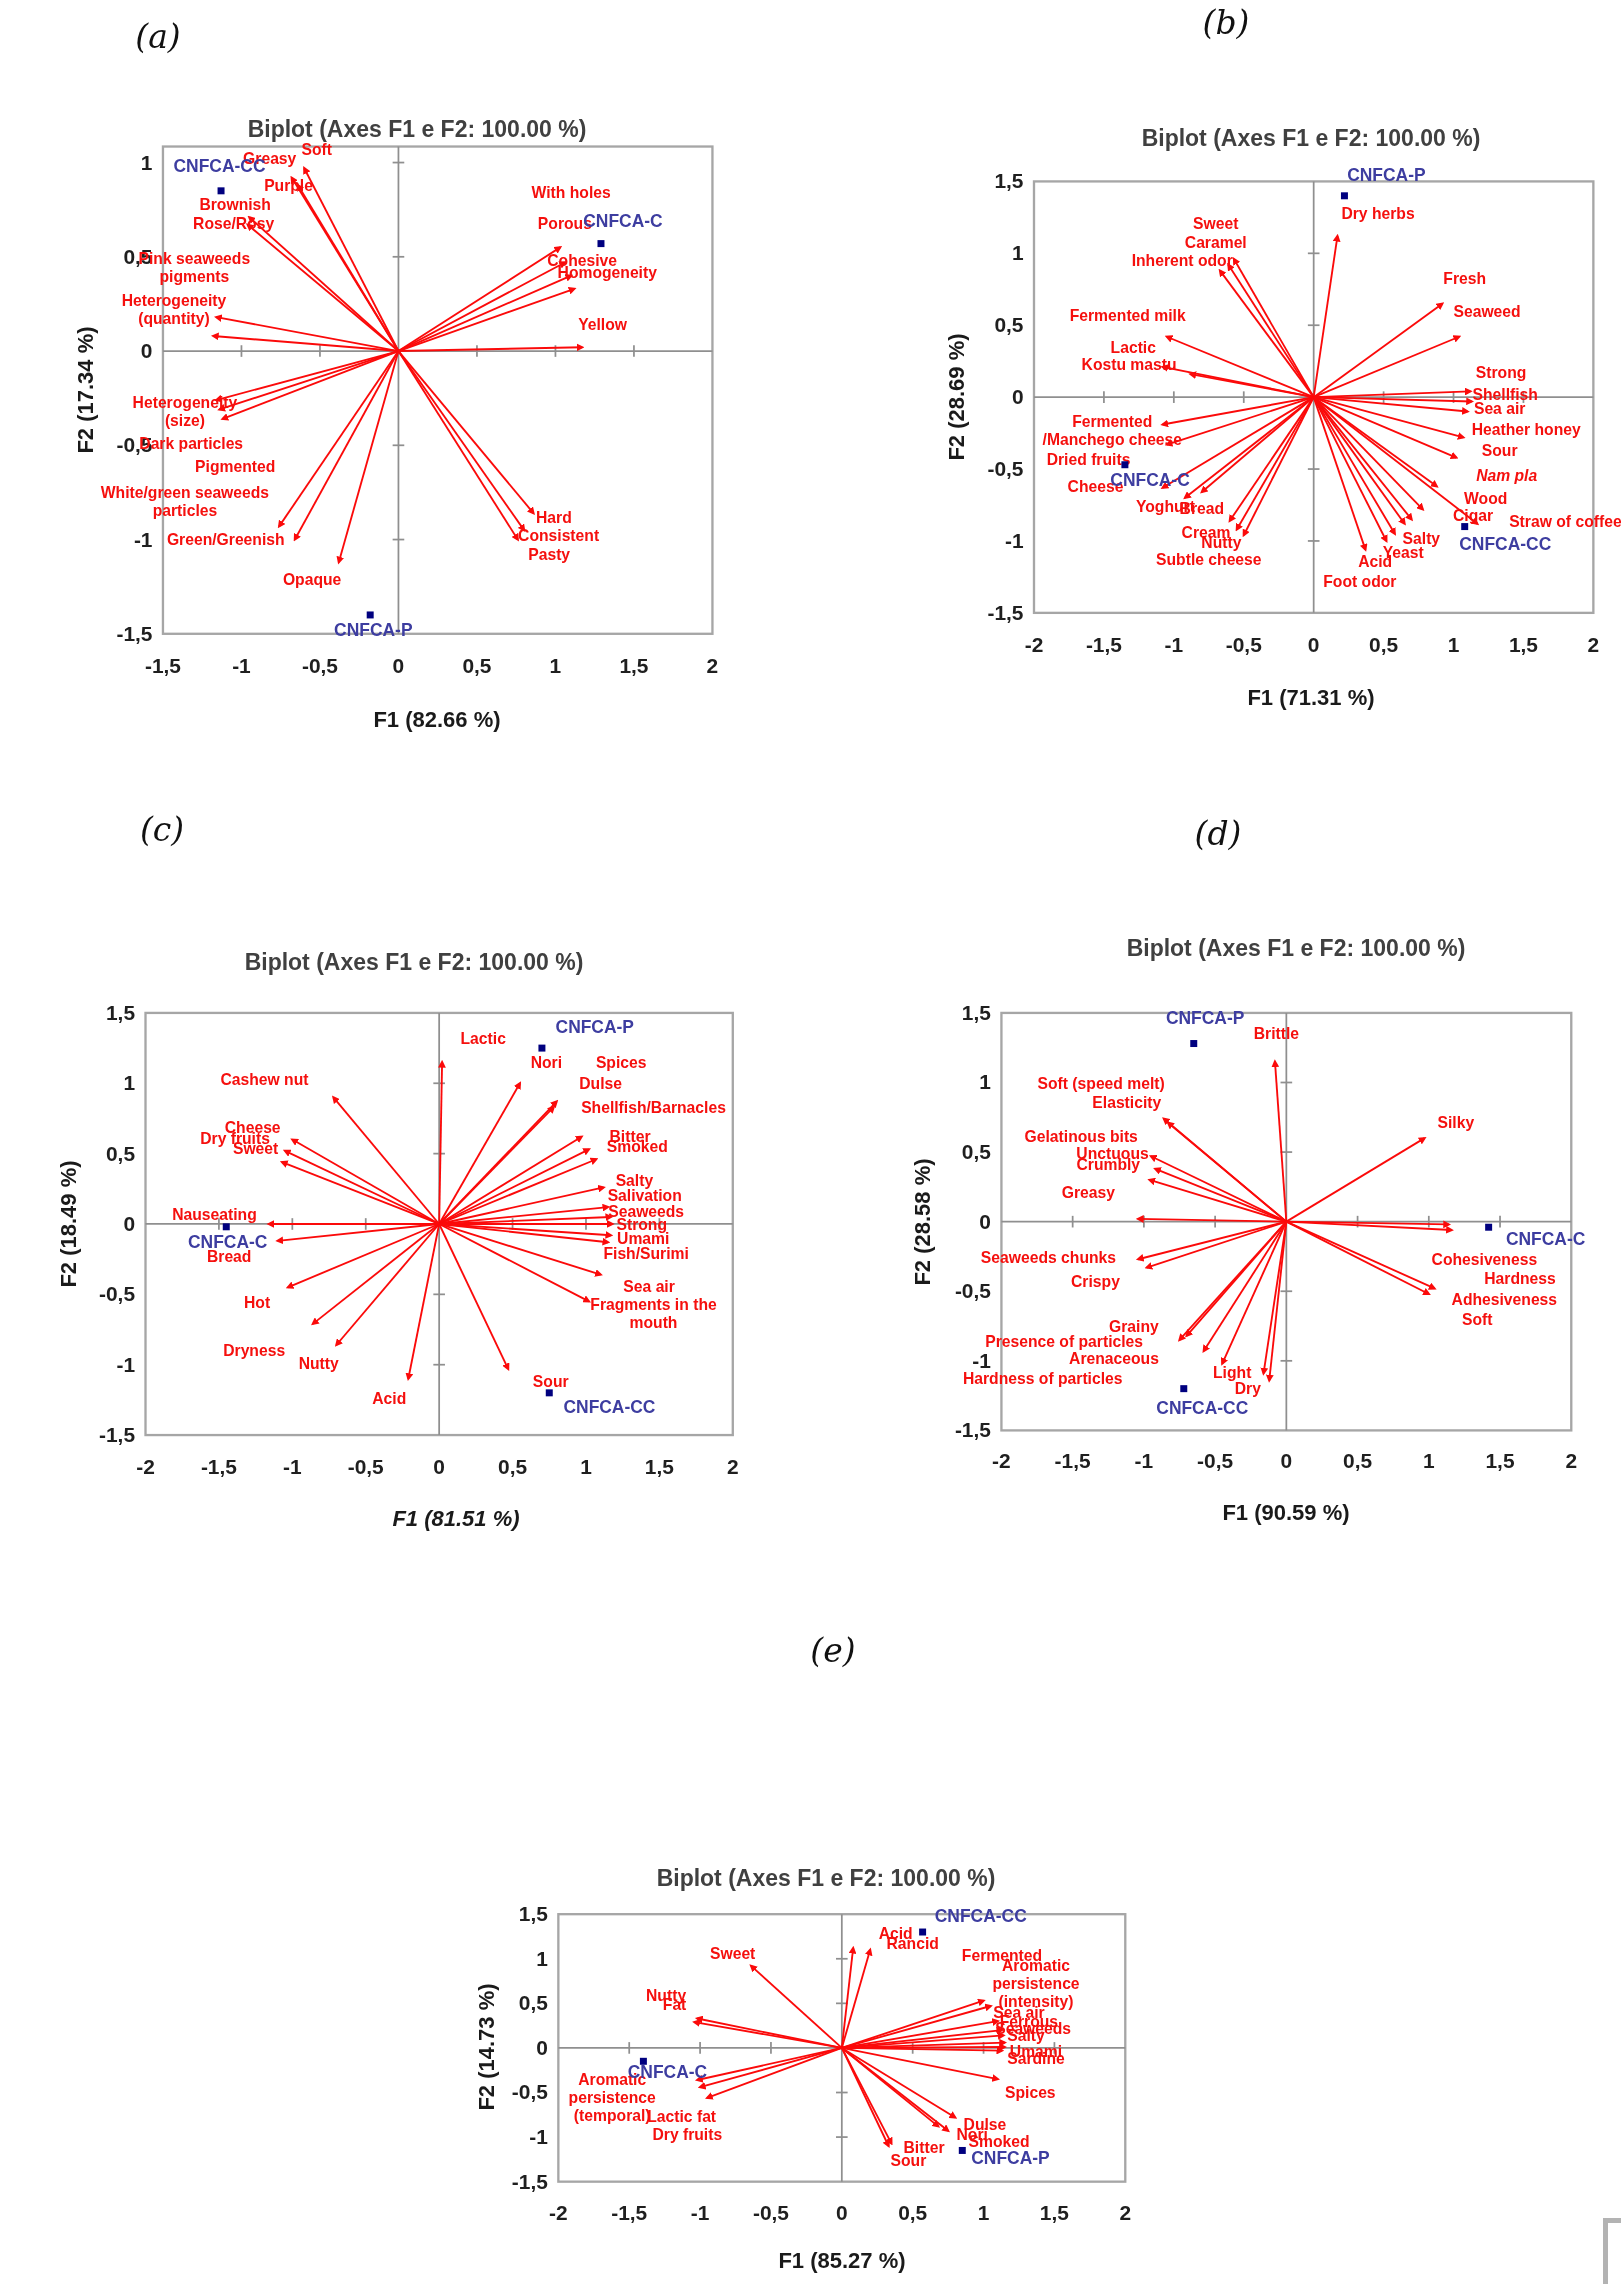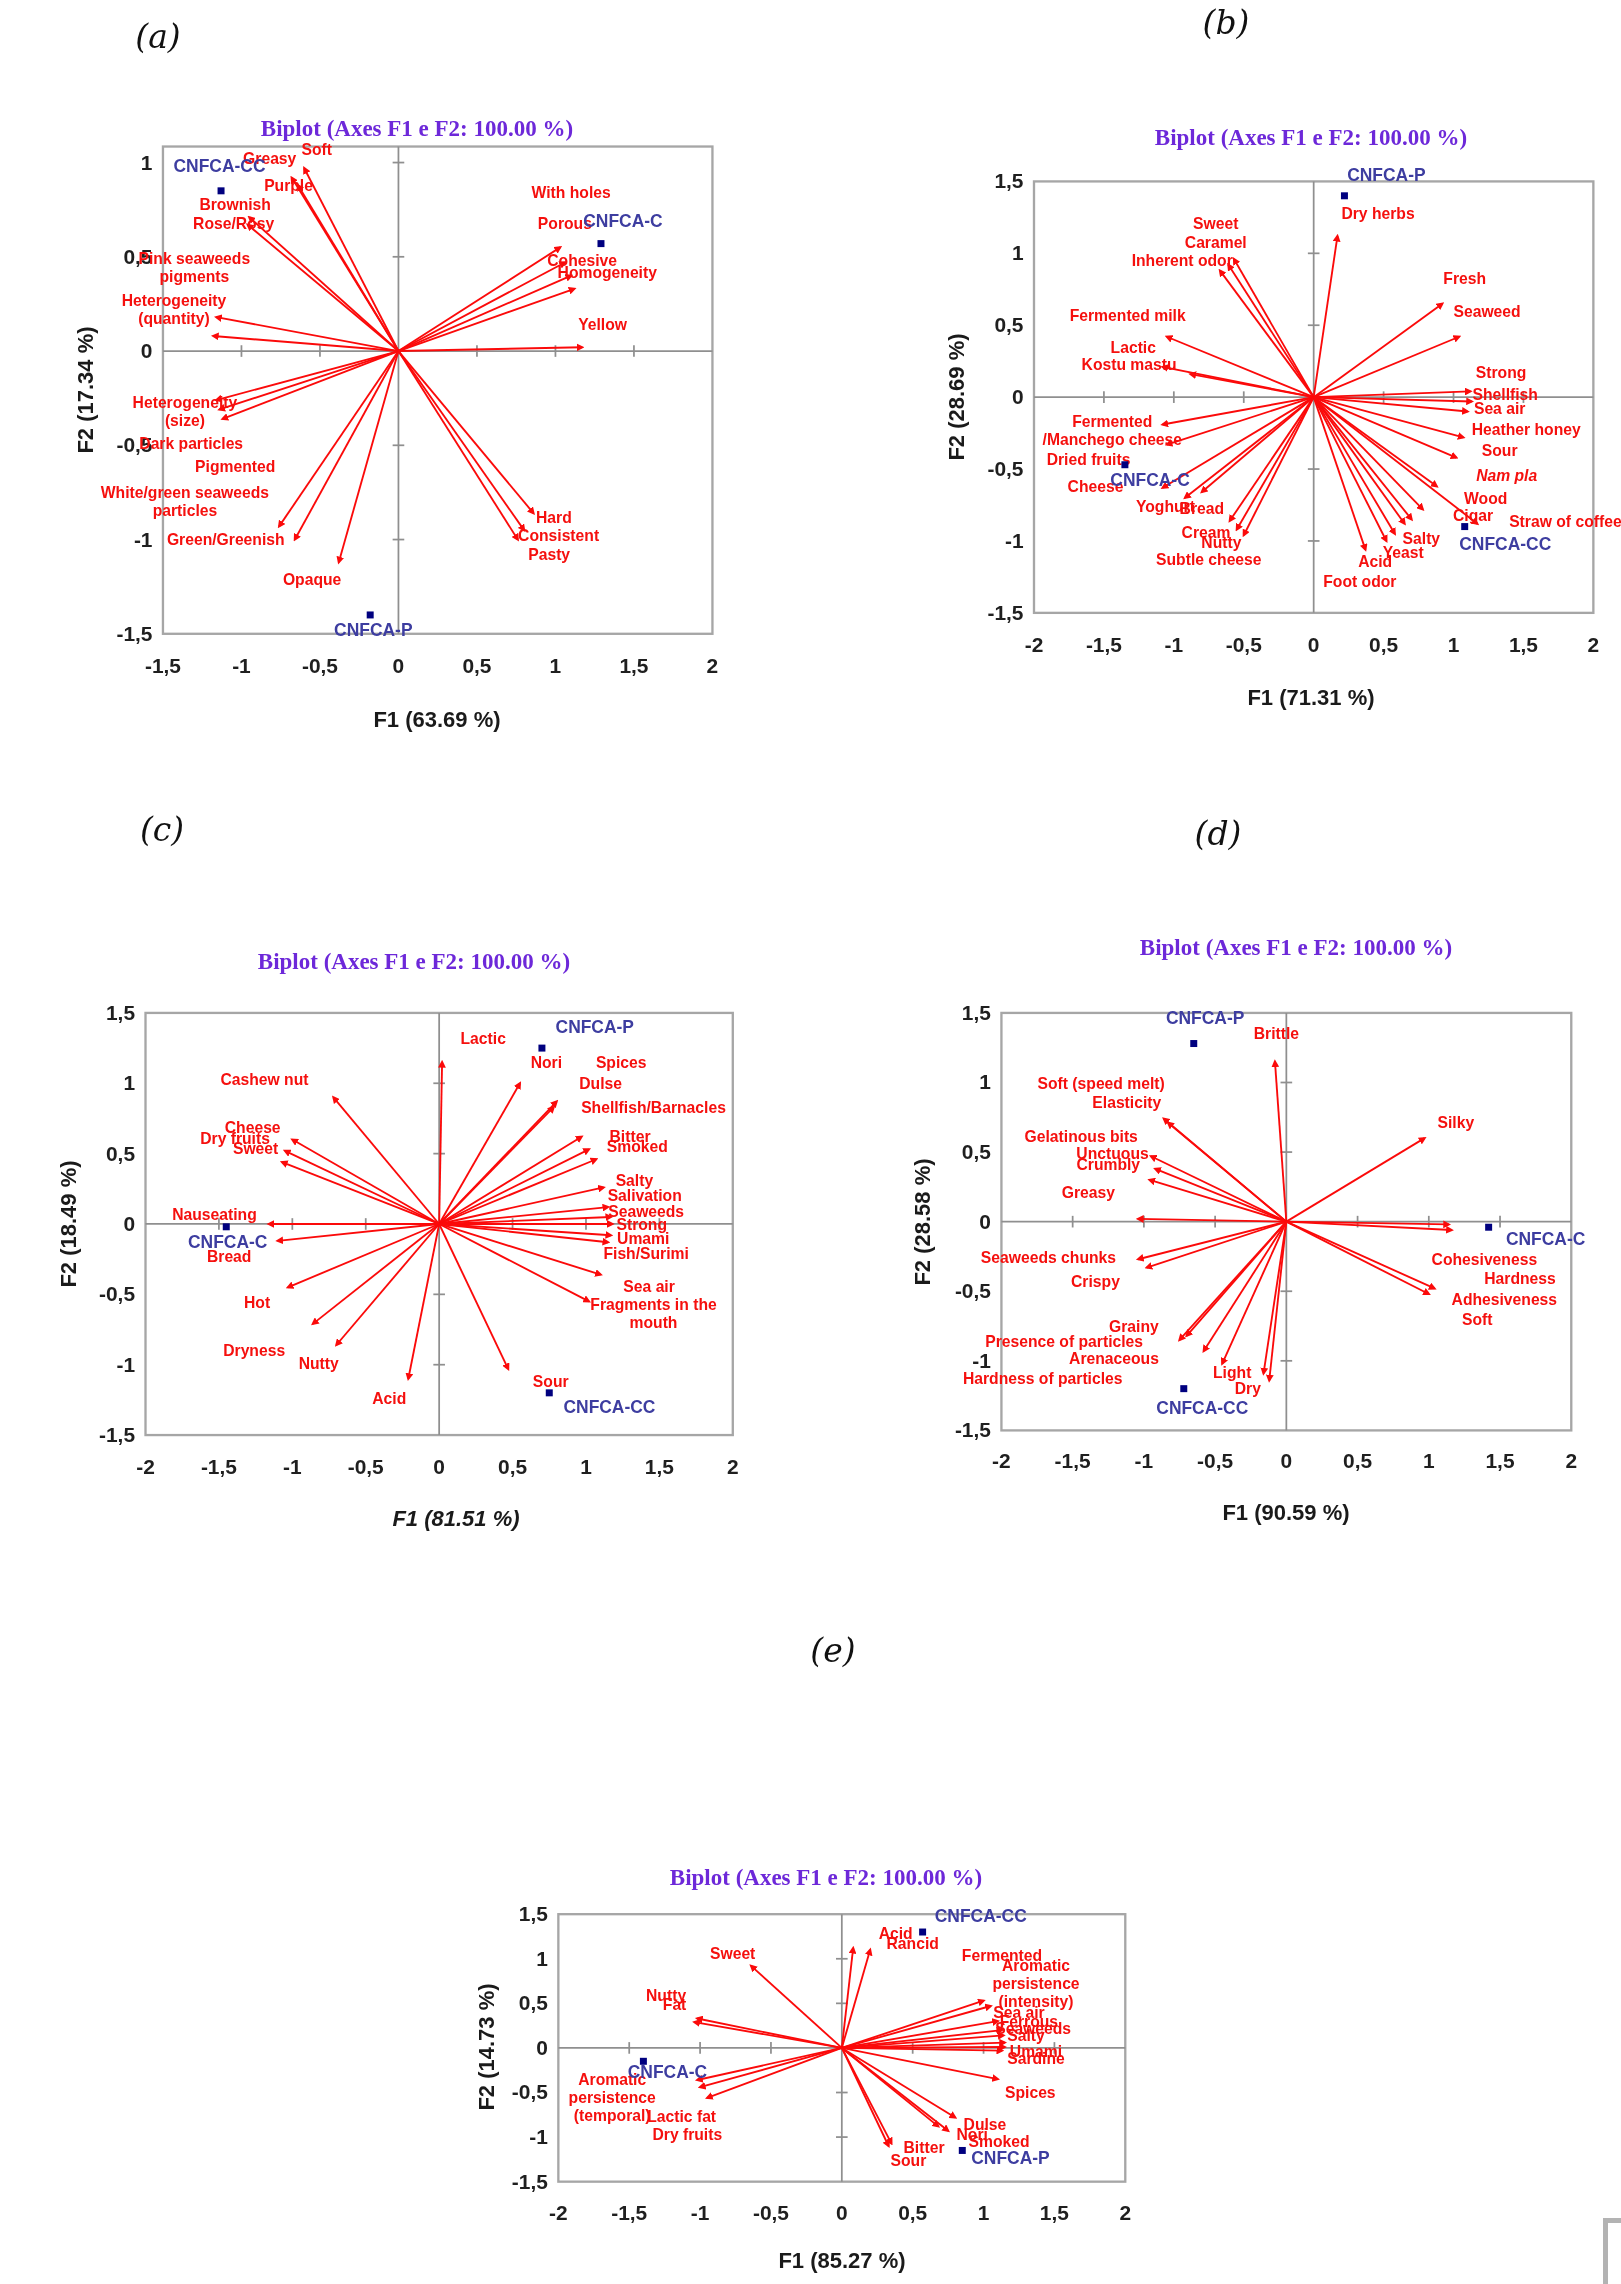--- a/index.html
+++ b/index.html
@@ -2,21 +2,21 @@
 <html style="font-size:9.3px"><head>
 <meta charset="utf-8">
 <style>
   html,body{margin:0;padding:0;background:#ffffff;}
   .page{position:relative;width:1622px;height:2284px;background:#ffffff;
         font-family:"Liberation Sans",sans-serif;overflow:hidden;}
   #plot-svg{position:absolute;left:0;top:0;}
   .panel-text{position:absolute;transform:translate(-50%,-50%);white-space:nowrap;}
   .panel-text.letter{font-family:"DejaVu Serif",serif;font-style:italic;
         font-size:33px;color:#111;}
-  .panel-text.title{font-size:23px;font-weight:bold;color:#6d28d9;font-family:Liberation Serif, serif;}
+  .panel-text.title{font-size:23px;font-weight:bold;color:#404040;}
   .panel-text.xlabel{font-size:22px;font-weight:bold;color:#1a1a1a;}
   .panel-text.ylabel{font-size:22px;font-weight:bold;color:#1a1a1a;
         transform:translate(-50%,-50%) rotate(-90deg);}
   .corner-mark{position:absolute;border-left:5.2px solid #b3b3b3;border-top:5.2px solid #b3b3b3;}
   svg text{font-family:"Liberation Sans",sans-serif;}
   svg .plotbox{fill:none;stroke:#a6a6a6;stroke-width:4;}
   svg .axis{stroke:#8f8f8f;stroke-width:3;}
   svg .tick{stroke:#8f8f8f;stroke-width:3;}
   svg .ticklabel{font-size:36px;font-weight:bold;fill:#1f1f1f;}
   svg .vec{stroke:#fb0a0a;stroke-width:3.2;}
@@ -451,21 +451,21 @@
         <text x="1686.375" y="3305.8" text-anchor="middle" class="sample">CNFCA-CC</text>
         <rect x="1100.25" y="3539" width="12" height="12" class="pt"></rect>
         <text x="1147.6875" y="3574.133333333333" text-anchor="middle" class="sample">CNFCA-C</text>
         <rect x="1648.6875" y="3692.3333333333335" width="12" height="12" class="pt"></rect>
         <text x="1737.5625" y="3721.3333333333335" text-anchor="middle" class="sample">CNFCA-P</text>
       </g>
     </svg>
 
   <div class="panel-text letter" style="left: 158px; top: 36px;">(a)</div>
   <div class="panel-text title" style="left: 417px; top: 129px;">Biplot (Axes F1 e F2: 100.00 %)</div>
-  <div class="panel-text xlabel" style="left: 437px; top: 720px;">F1 (63.69 %)</div>
+  <div class="panel-text xlabel" style="left: 437px; top: 720px;">F1 (82.66 %)</div>
   <div class="panel-text ylabel" style="left: 86px; top: 390px;">F2 (17.34 %)</div>
 
   <div class="panel-text letter" style="left: 1226px; top: 22px;">(b)</div>
   <div class="panel-text title" style="left: 1311px; top: 138px;">Biplot (Axes F1 e F2: 100.00 %)</div>
   <div class="panel-text xlabel" style="left: 1311px; top: 698px;">F1 (71.31 %)</div>
   <div class="panel-text ylabel" style="left: 957px; top: 397px;">F2 (28.69 %)</div>
 
   <div class="panel-text letter" style="left: 162px; top: 829px;">(c)</div>
   <div class="panel-text title" style="left: 414px; top: 962px;">Biplot (Axes F1 e F2: 100.00 %)</div>
   <div class="panel-text xlabel" style="left: 456px; top: 1519px; font-style: italic;">F1 (81.51 %)</div>

